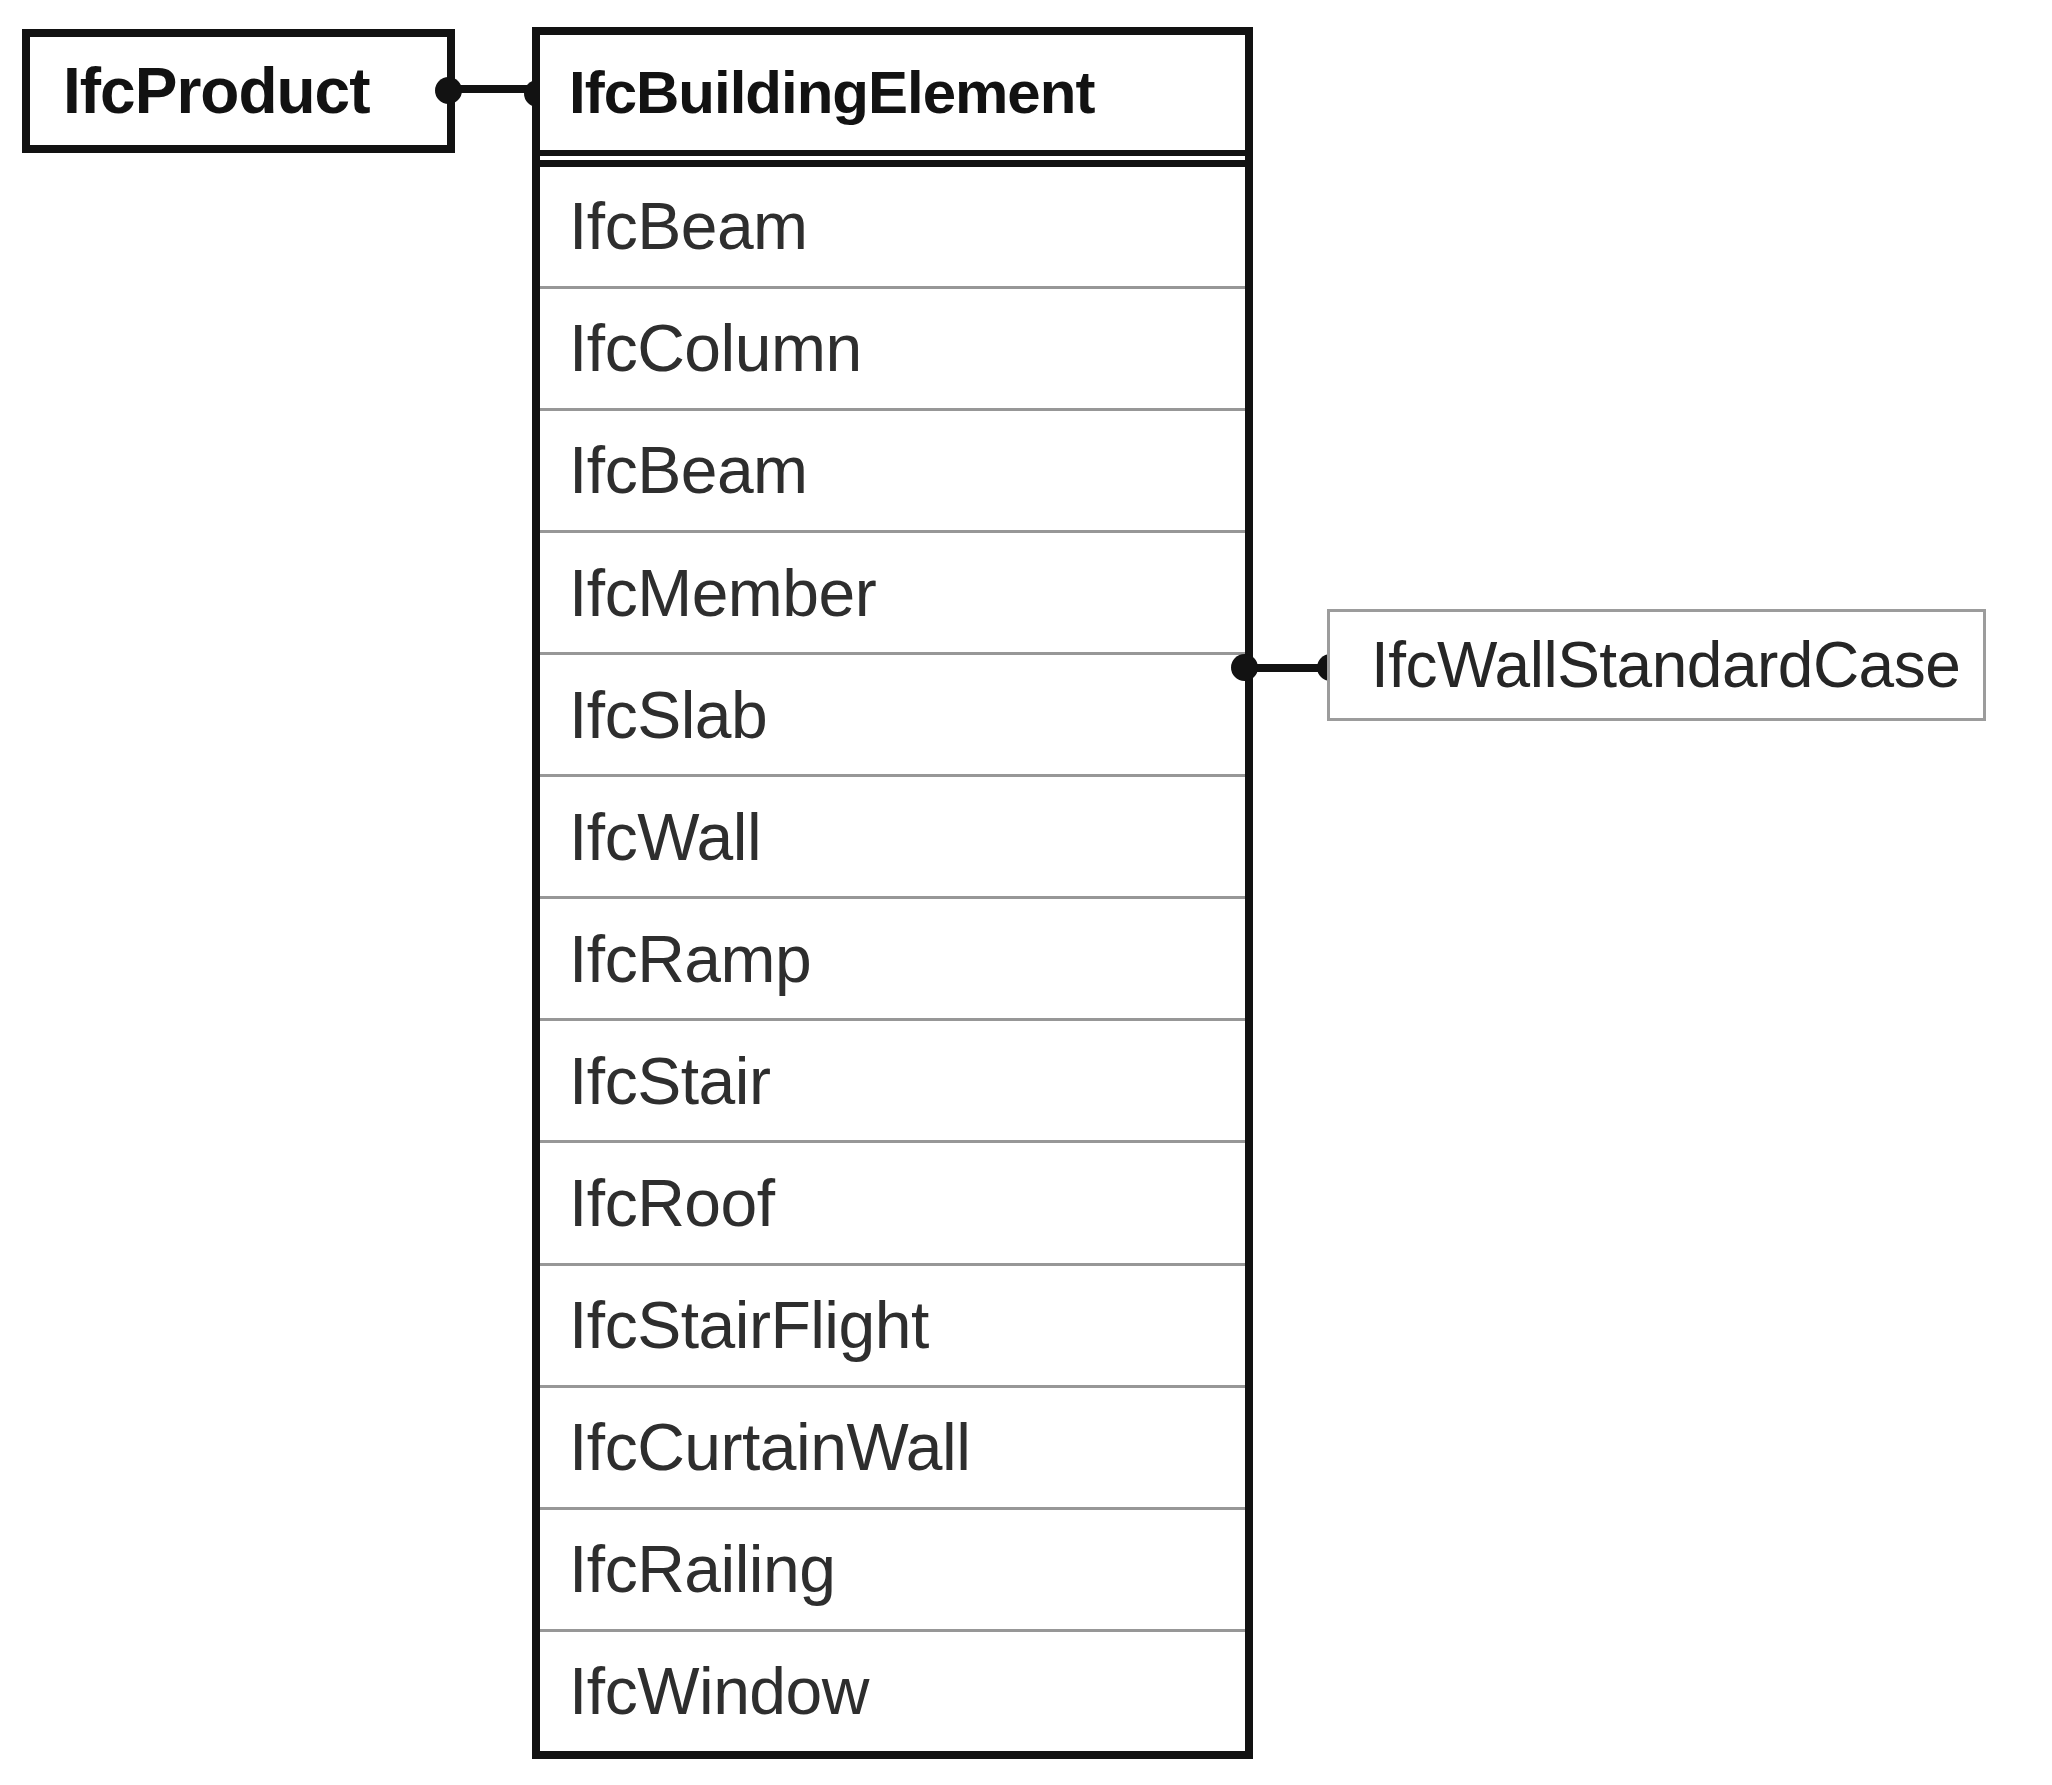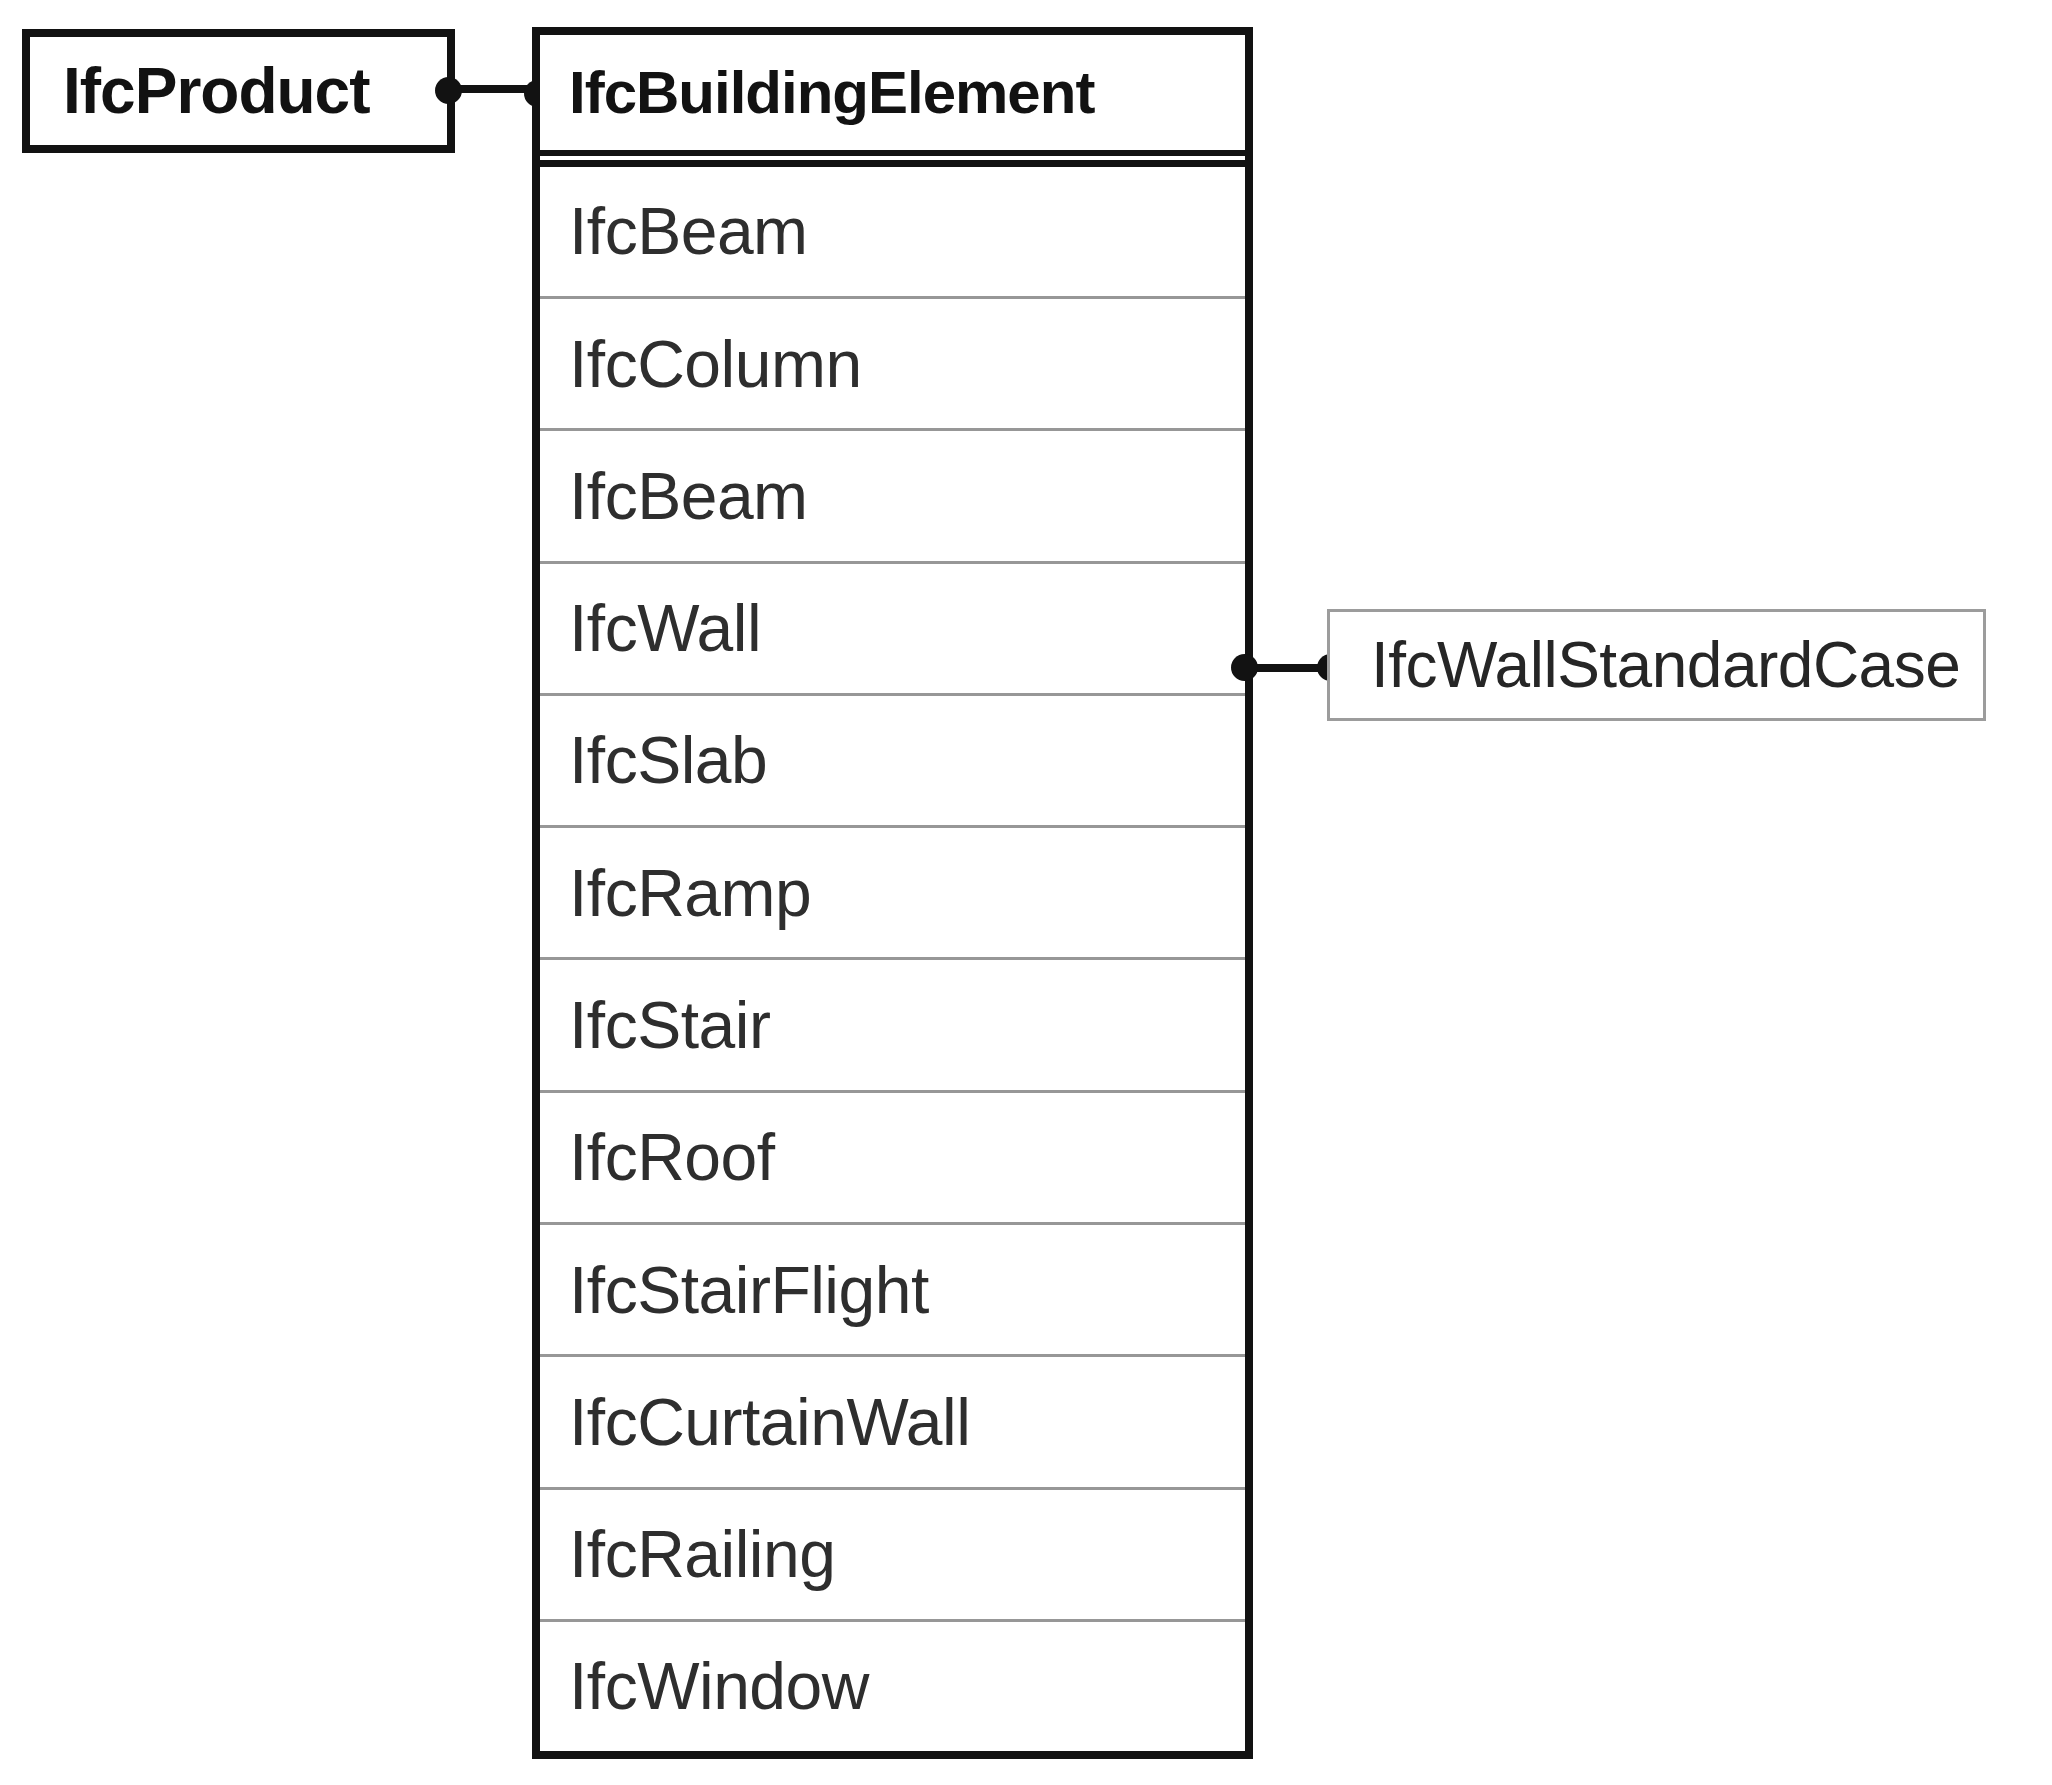--- a/index.html
+++ b/index.html
@@ -79,22 +79,23 @@
   <div class="ifc-table">
     <div class="thead">
       <span>IfcBuildingElement</span>
     </div>
     <div class="hdr-rule2"></div>
     <div class="tbody">
 
     <div class="trow">IfcBeam</div>
         <div class="trow">IfcColumn</div>
         <div class="trow">IfcBeam</div>
+        <div class="trow">IfcMember</div>
+        <div class="trow">IfcSlab</div>
         <div class="trow">IfcWall</div>
-        <div class="trow">IfcSlab</div>
         <div class="trow">IfcRamp</div>
         <div class="trow">IfcStair</div>
         <div class="trow">IfcRoof</div>
         <div class="trow">IfcStairFlight</div>
         <div class="trow">IfcCurtainWall</div>
         <div class="trow">IfcRailing</div>
         <div class="trow">IfcWindow</div>
       </div>
   </div>
 

